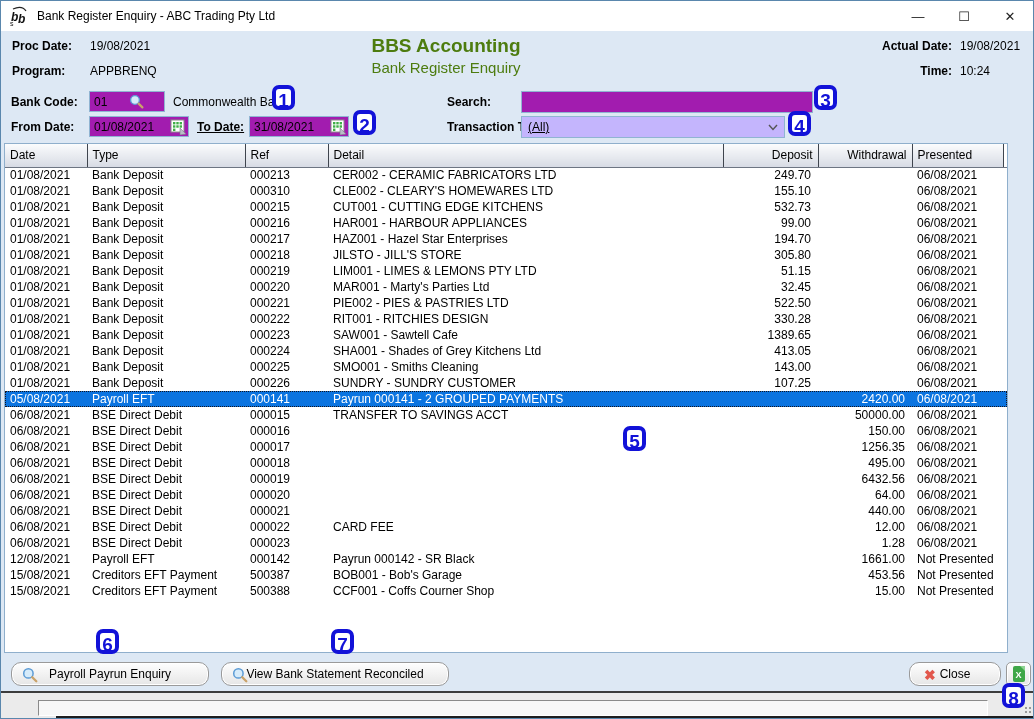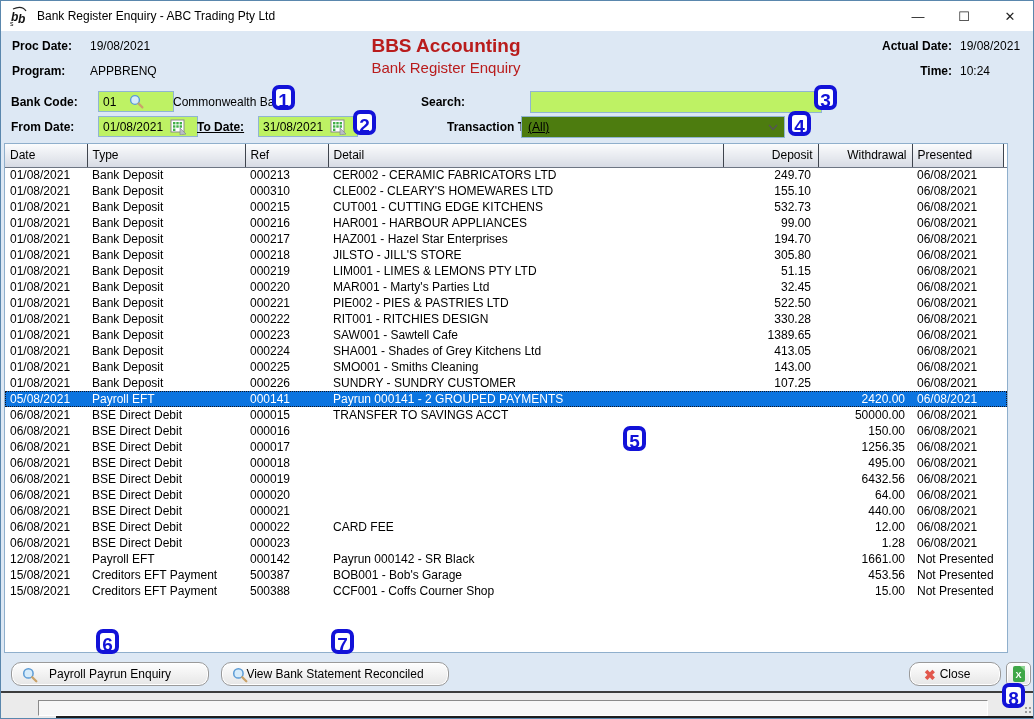--- a/index.html
+++ b/index.html
@@ -13,33 +13,33 @@
   .app-icon { position:absolute; left:8px; top:4px; width:20px; height:22px; }
   .title-text { position:absolute; left:36px; top:8px; font-size:12px; }
   .win-controls { position:absolute; right:0; top:0; height:30px; display:flex; }
   .win-btn { width:46px; height:30px; display:flex; align-items:center; justify-content:center; font-size:13px; color:#222; cursor:default; }
   
   .header { position:absolute; left:1px; top:30px; width:1032px; height:112px; background:#dde8f4; }
   .lbl { font-weight:bold; }
   .hdr-left-row1 { position:absolute; left:10px; top:8px; }
   .hdr-left-row2 { position:absolute; left:10px; top:33px; }
   .hdr-left-row1 .val, .hdr-left-row2 .val { position:absolute; left:78px; font-weight:normal; white-space:nowrap; }
-  .hdr-center { position:absolute; left:0; top:4px; width:888px; text-align:center; color:#b91c1c; pointer-events:none; }
+  .hdr-center { position:absolute; left:0; top:4px; width:888px; text-align:center; color:#4d7c0f; pointer-events:none; }
   .hdr-center .t1 { font-size:19px; font-weight:bold; }
   .hdr-center .t2 { font-size:15px; font-weight:normal; margin-top:2px; }
   .hdr-right { position:absolute; right:10px; top:8px; }
   .hdr-right .row { display:flex; justify-content:flex-end; margin-bottom:11px; }
   .hdr-right .lbl { text-align:right; margin-right:8px; }
   .hdr-right .val { width:64px; }
   
   .fld-label { position:absolute; font-weight:bold; white-space:nowrap; }
-  .txt { position:absolute; border:1px solid #90b4d2; background:#bef264; font-size:12px; padding:2px 4px; font-family:"Liberation Sans",sans-serif;margin-left:9px; }
+  .txt { position:absolute; border:1px solid #90b4d2; background:#a21caf; font-size:12px; padding:2px 4px; font-family:"Liberation Sans",sans-serif; }
   .icon-in { position:absolute; }
   .static-val { position:absolute; white-space:nowrap; }
-  .select-box { position:absolute; border:1px solid #90b4d2; background:#4d7c0f; padding:3px 6px;text-decoration:underline; }
+  .select-box { position:absolute; border:1px solid #90b4d2; background:#c4b5fd; padding:3px 6px;text-decoration:underline; }
   .select-box .chev { position:absolute; right:6px; top:7px; }
   
   .callout {
     position:absolute; width:23px; height:25px; background:#fff;
     border:4px solid #1212d8; border-radius:7px; color:#1212d8;
     font-weight:bold; font-size:19px; line-height:24px; text-align:center; z-index:30;
   }
   .c1 { left:271px; top:84px; }
   .c2 { left:352px; top:109px; }
   .c3 { left:813px; top:84px; }
@@ -163,21 +163,21 @@
         <rect x="6.3" y="4" width="2.4" height="2.4" fill="#3faf46"></rect>
         <rect x="9.6" y="4" width="2.4" height="2.4" fill="#3faf46"></rect>
         <rect x="3" y="7.3" width="2.4" height="2.4" fill="#3faf46"></rect>
         <rect x="6.3" y="7.3" width="2.4" height="2.4" fill="#3faf46"></rect>
         <rect x="9.6" y="7.3" width="2.4" height="2.4" fill="#3faf46"></rect>
         <rect x="3" y="10.6" width="2.4" height="2.4" fill="#3faf46"></rect>
         <path d="M10 10 l6 6 l-6 1 z" fill="#b9bec6" stroke="#7d828a" stroke-width="0.6"></path>
       </svg>
   </span>
 
-  <span class="fld-label" style="left:420px; top:94px;">Search:</span>
+  <span class="fld-label" style="left:446px; top:94px;">Search:</span>
   <input class="txt" style="left: 520px; top: 90px; width: 292px; height: 22px;" value="">
 
   <span class="fld-label" style="left:446px; top:119px;">Transaction Type:</span>
   <div class="select-box" style="left:520px; top:115px; width:264px; height:22px;">
     <span>(All)</span>
     <span class="chev">
       <svg width="10" height="7" viewBox="0 0 10 7">
           <path d="M1 1 L5 5.5 L9 1" stroke="#555" stroke-width="1.4" fill="none"></path>
         </svg>
     </span>

